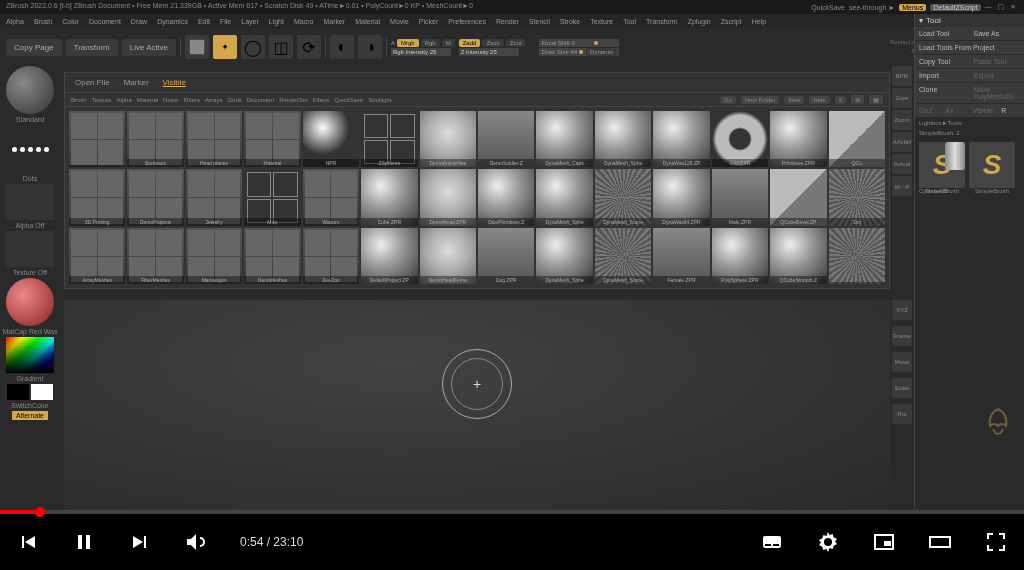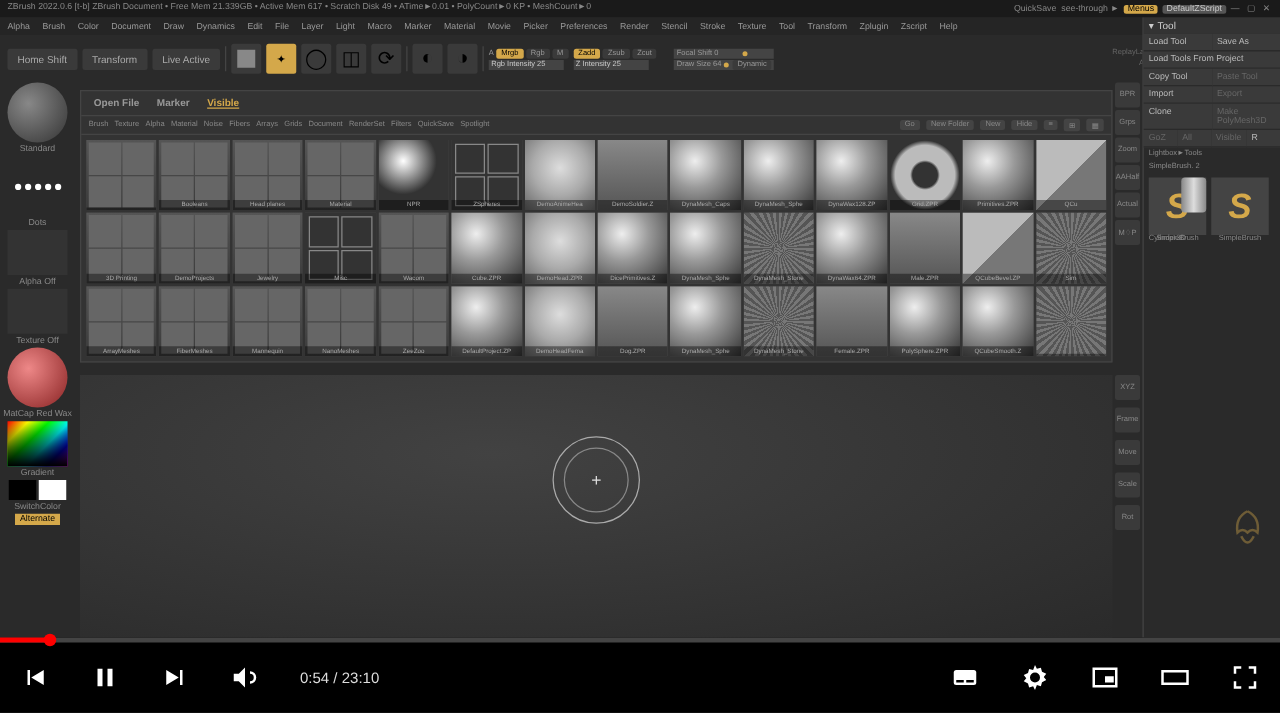--- a/index.html
+++ b/index.html
@@ -59,21 +59,21 @@
 .lp-dots { width: 48px; height: 48px; display: flex; align-items: center; justify-content: center; gap: 3px; }
 .lp-dots span { width: 5px; height: 5px; background: #fff; border-radius: 50%; }
 .lp-sq { width: 48px; height: 36px; background: #333; }
 .lp-matcap { width: 48px; height: 48px; background: radial-gradient(circle at 35% 35%, #e88, #822); border-radius: 50%; }
 .lp-picker { width: 48px; height: 36px; background: linear-gradient(135deg, #f00, #ff0, #0f0, #0ff, #00f, #f0f); position: relative; }
 .lp-picker::after { content: ''; position: absolute; inset: 0; background: linear-gradient(to bottom, transparent, #000); }
 .lp-swatches { display: flex; gap: 2px; }
 .lp-sw { width: 22px; height: 16px; }
 
 .browser { position: absolute; left: 64px; top: 72px; right: 134px; background: #333; border: 1px solid #444; }
-.br-tabs { display: flex; gap: 6px; padding: 3px 6px; font-size: 8px; color: #999; align-items: center; border-bottom: 1px solid #444; font-weight: bold; }
+.br-tabs { display: flex; gap: 6px; padding: 3px 6px; font-size: 8px; color: #999; align-items: center; border-bottom: 1px solid #444; }
 .br-tab { padding: 2px 4px; }
 .br-tab.active { color: #d4a84a; text-decoration: underline; }
 .br-filters { display: flex; gap: 5px; padding: 2px 6px; font-size: 6px; color: #888; flex-wrap: wrap; border-bottom: 1px solid #444; align-items: center; }
 .br-filters .sp { flex: 1; }
 .br-fbtn { background: #444; padding: 1px 4px; border-radius: 2px; }
 
 .br-grid { display: grid; grid-template-columns: repeat(14, 1fr); gap: 2px; padding: 4px; }
 .br-cell { aspect-ratio: 1; background: #444; position: relative; overflow: hidden; }
 .br-cell .lbl { position: absolute; bottom: 0; left: 0; right: 0; font-size: 5px; color: #aaa; text-align: center; background: rgba(0,0,0,0.4); padding: 1px 0; white-space: nowrap; overflow: hidden; }
 .folder { background: linear-gradient(#555, #3a3a3a); display: grid; grid-template-columns: 1fr 1fr; grid-template-rows: 1fr 1fr; gap: 1px; padding: 2px; }
@@ -143,21 +143,21 @@
       <span>Stroke</span>
       <span>Texture</span>
       <span>Tool</span>
       <span>Transform</span>
       <span>Zplugin</span>
       <span>Zscript</span>
       <span>Help</span>
     </div>
 
   <div class="topbar">
-    <div class="top-btn">Home Shift</div>
+    <div class="top-btn">Copy Page</div>
     <div class="top-btn">Transform</div>
     <div class="top-btn">Live Active</div>
     <div class="top-sep"></div>
     <div class="top-icon">
         <svg viewBox="0 0 10 10">
           <rect x="2" y="2" width="6" height="6" fill="#888"></rect>
         </svg>
       </div>
     <div class="top-icon active">
         <div style="font-size:9px;color:#000">✦</div>

